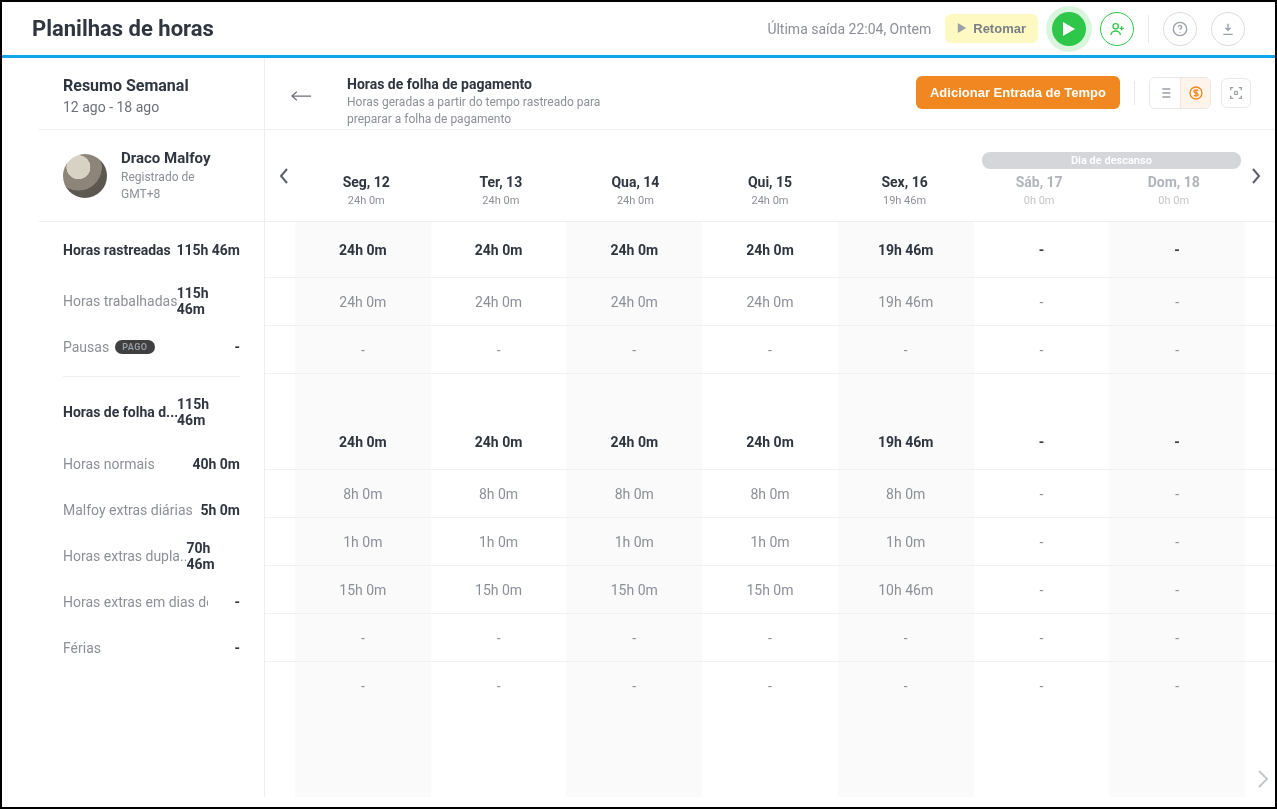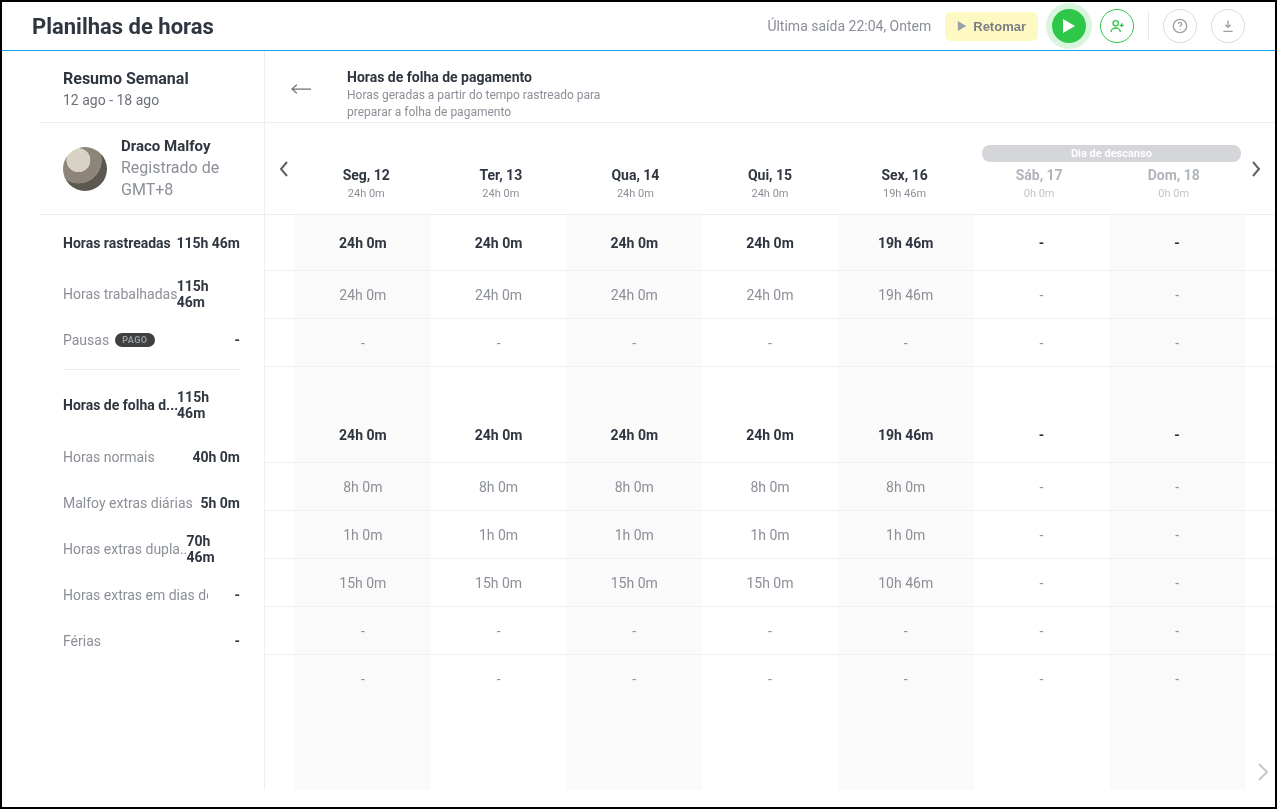--- a/index.html
+++ b/index.html
@@ -14,22 +14,22 @@
     overflow: hidden;
     position: relative;
   }
 
   
   .header {
     display: flex;
     align-items: center;
     justify-content: space-between;
     padding: 0 30px;
-    height: 49px;
-    border-bottom: 1px solid #0ea5e9;
+    height: 56px;
+    border-bottom: 3px solid #0ea5e9;
   }
   .header-title {
     font-size: 22px;
     font-weight: 700;
     color: #2f3640;
   }
   .header-right {
     display: flex;
     align-items: center;
     gap: 14px;
@@ -117,21 +117,21 @@
     padding: 16px 14px 16px 24px;
     border-bottom: 1px solid #eee;
     height: 92px;
   }
   .avatar {
     width: 44px; height: 44px; border-radius: 50%;
     background: radial-gradient(circle at 35% 30%, #d8d2c4 0 28%, #8e857a 29% 55%, #5c5850 56% 100%);
     flex: none;
   }
   .user-name { font-weight: 700; font-size: 15px; color:#2f3640; }
-  .user-sub  { font-size: 16px; color:#8b8f97; line-height: 1.35; margin-top:2px; }
+  .user-sub  { font-size: 12px; color:#8b8f97; line-height: 1.35; margin-top:2px; }
 
   
   .side-rows { flex:1; overflow:auto; }
   .side-row {
     display: flex;
     align-items: center;
     justify-content: space-between;
     padding: 0 24px;
     height: 46px;
     font-size: 14px;
@@ -375,20 +375,43 @@
     <div class="main-top">
       <div class="back-arrow">
         <svg viewBox="0 0 24 12" fill="none" stroke="currentColor" stroke-width="1.5">
           <path d="M24 6H1M7 1L1 6l6 5"></path>
         </svg>
       </div>
       <div class="payroll-titles">
         <div class="payroll-h">Horas de folha de pagamento</div>
         <div class="payroll-sub">Horas geradas a partir do tempo rastreado para preparar a folha de pagamento</div>
       </div>
+      <div class="top-actions">
+        <button class="btn-add">Adicionar Entrada de Tempo</button>
+        <div class="top-sep"></div>
+        <div class="view-seg">
+          <button>
+            <svg viewBox="0 0 24 24" fill="none" stroke="currentColor" stroke-width="2">
+                <path d="M8 6h12M8 12h12M8 18h12M4 6h.01M4 12h.01M4 18h.01"></path>
+              </svg>
+          </button>
+          <button class="active">
+            <svg viewBox="0 0 24 24" fill="none" stroke="currentColor" stroke-width="2">
+                <circle cx="12" cy="12" r="9"></circle>
+                <path d="M12 7v10M9 15c.5 1 1.5 1.5 3 1.5s3-.8 3-2.3c0-1.5-1.4-2-3-2.3s-3-.8-3-2.3c0-1.5 1.5-2.3 3-2.3s2.5.5 3 1.5"></path>
+              </svg>
+          </button>
+        </div>
+        <button class="sq-btn">
+          <svg viewBox="0 0 24 24" fill="none" stroke="currentColor" stroke-width="2">
+              <path d="M4 8V4h4M20 8V4h-4M4 16v4h4M20 16v4h-4"></path>
+              <circle cx="12" cy="12" r="2.5"></circle>
+            </svg>
+        </button>
+      </div>
     </div>
 
     <div class="daybar">
       <div class="nav-chevron">
         <svg viewBox="0 0 10 16" fill="none" stroke="currentColor" stroke-width="2">
             <path d="M8 1L2 8l6 7"></path>
           </svg>
       </div>
       <div class="days" id="days-container">
           <div class="day-col">

